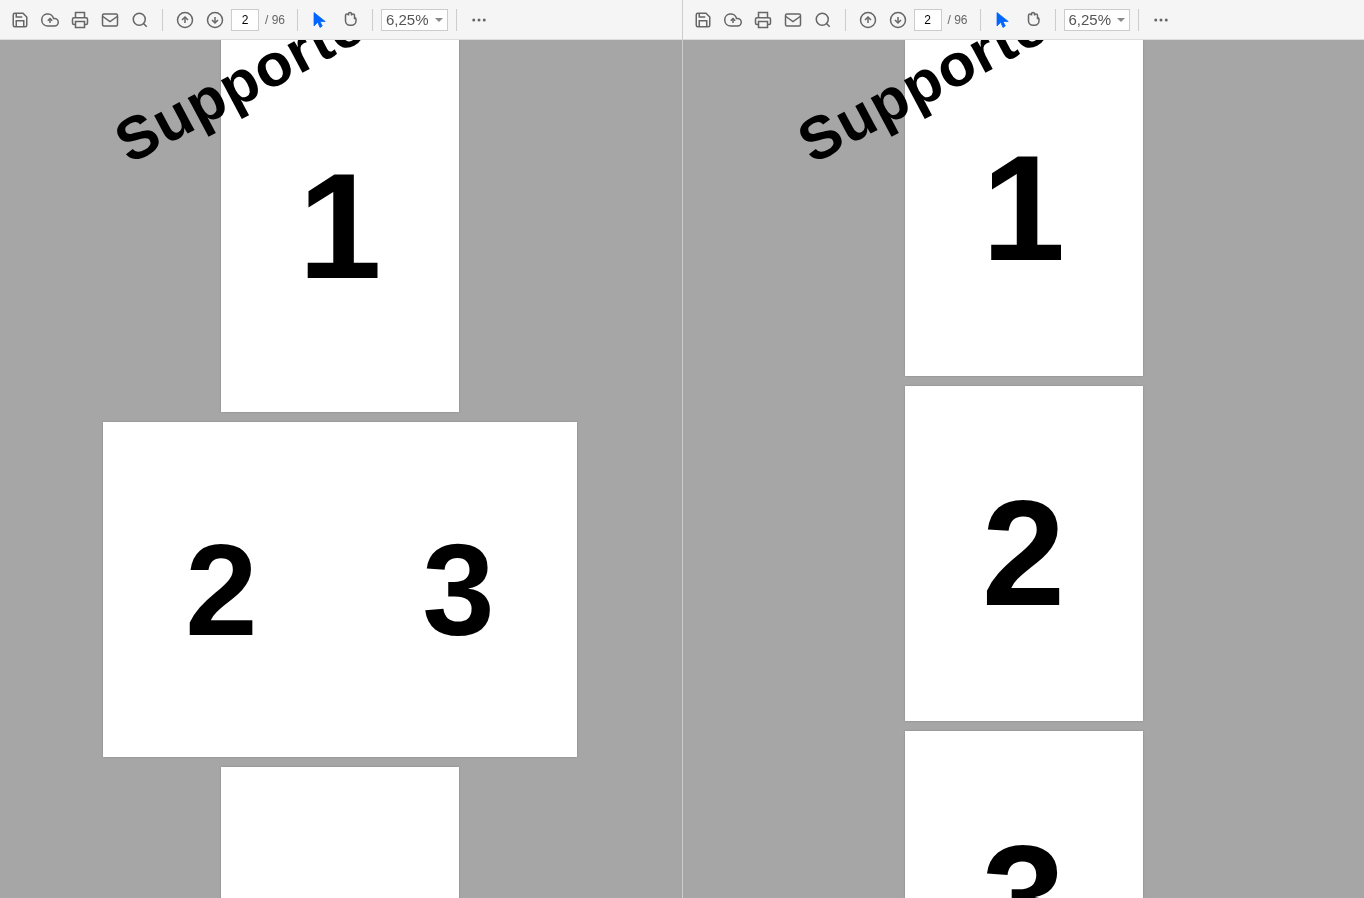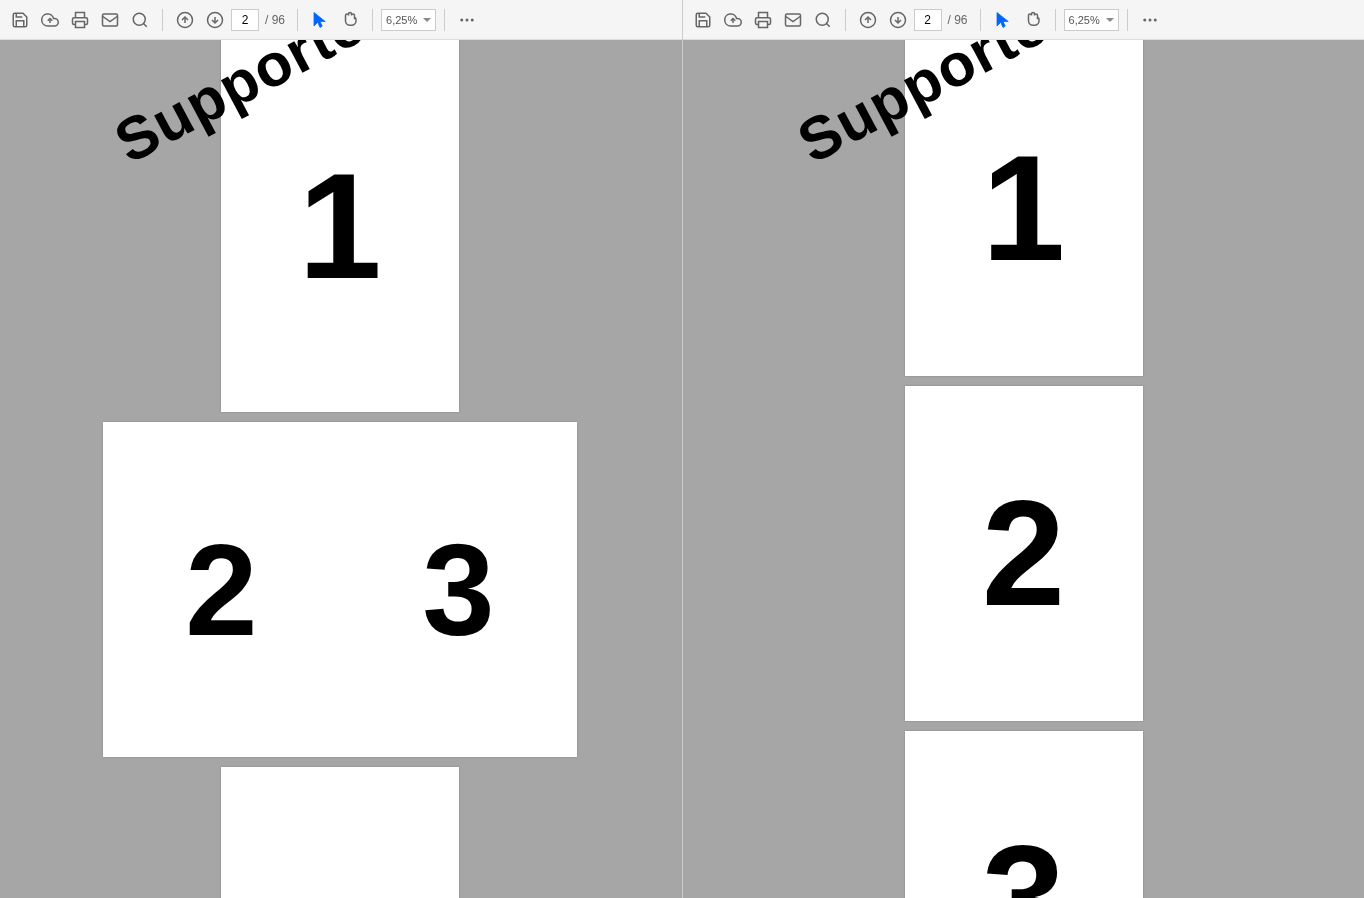--- a/index.html
+++ b/index.html
@@ -61,21 +61,21 @@
       margin: 0 4px;
     }
     .cursor-btn svg { fill: #0066ff; stroke: #0066ff; }
     .zoom-select {
       display: flex;
       align-items: center;
       border: 1px solid #ccc;
       height: 22px;
       background: #fff;
       padding: 0 4px;
-      font-size: 11px;
+      font-size: 15px;
       color: #555;
       cursor: pointer;
       gap: 6px;
     }
     .zoom-select .caret {
       width: 0; height: 0;
       border-left: 4px solid transparent;
       border-right: 4px solid transparent;
       border-top: 4px solid #888;
     }

